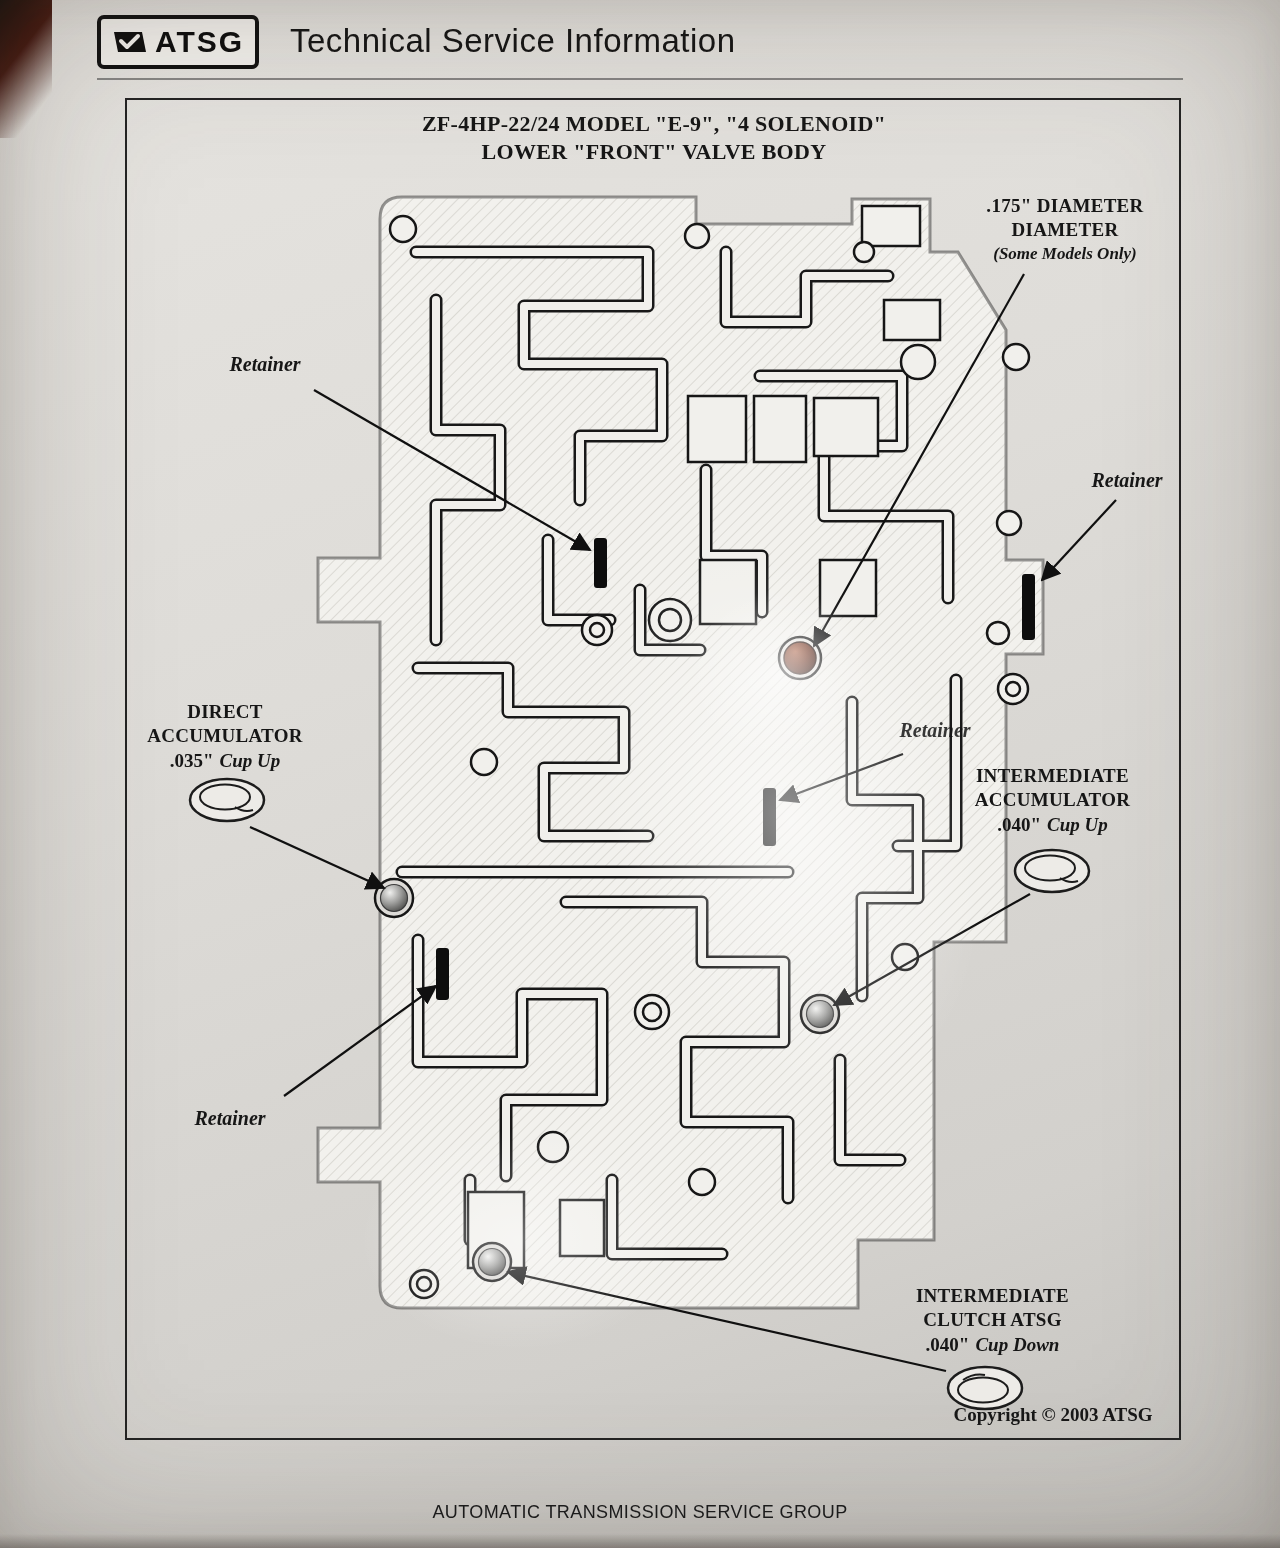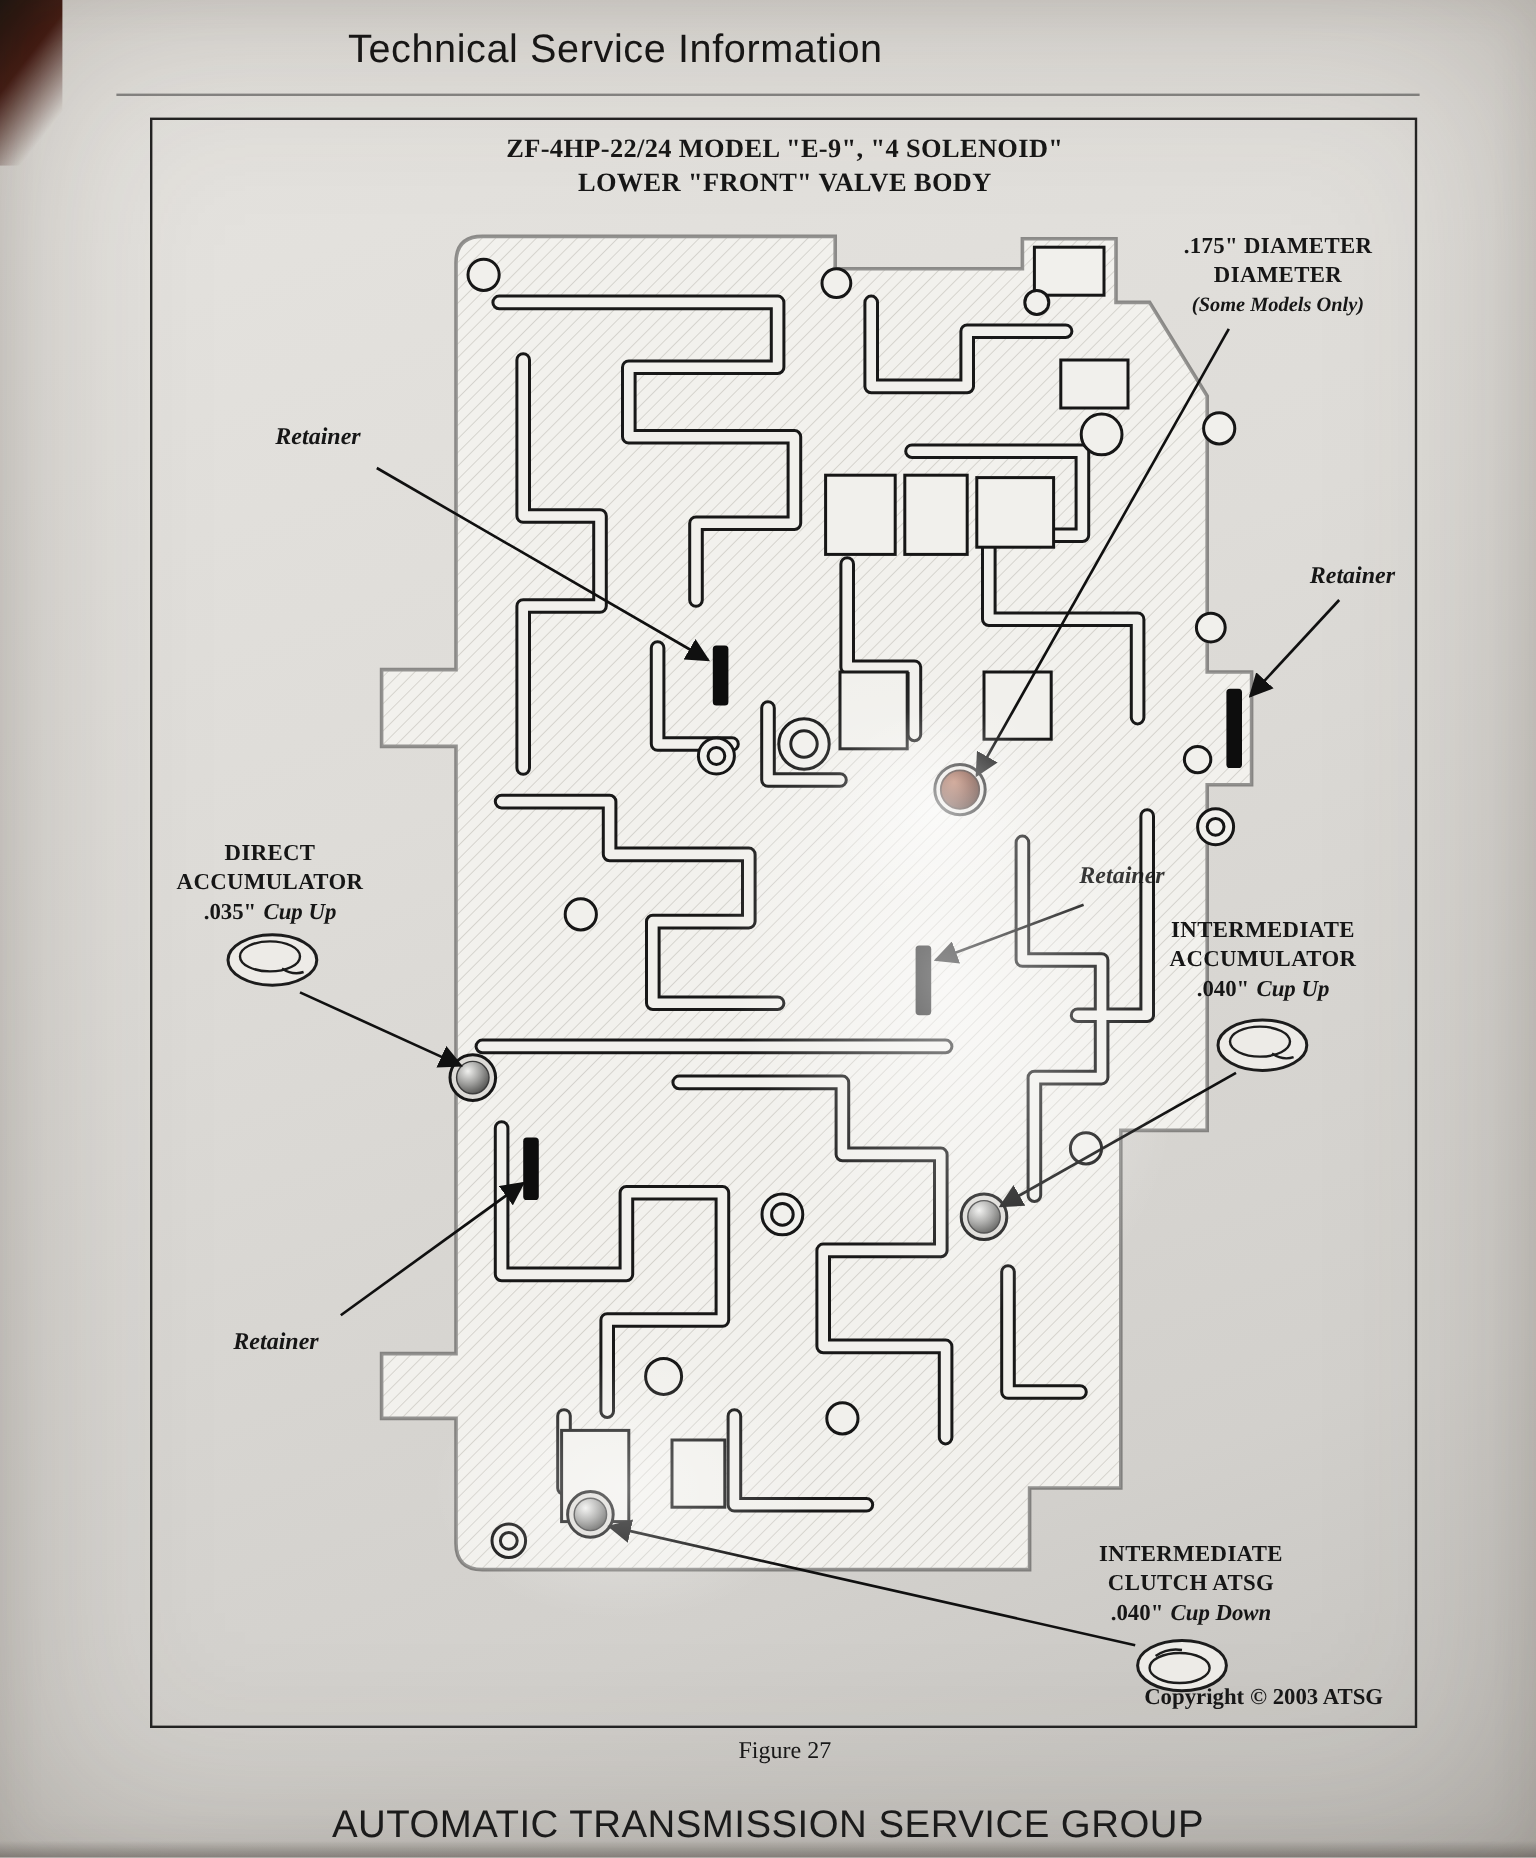--- a/index.html
+++ b/index.html
@@ -32,41 +32,48 @@
   .caps{font-size:19px;letter-spacing:.3px;}
   .retainer{font-style:italic;font-size:20px;}
   .models-only{font-style:italic;font-size:17px;}
   .sizeline{font-size:19px;}
   .cup{font-style:italic;margin-left:6px;}
   .copyright{position:absolute;left:928px;top:1404px;width:250px;text-align:center;font-weight:700;font-size:19px;z-index:6;}
   .fig-caption{position:absolute;left:125px;top:1448px;width:1058px;text-align:center;font-size:20px;z-index:6;}
 
   
   .footer-org{position:absolute;left:0;top:1502px;width:1280px;text-align:center;
-    font-family:"Liberation Sans",sans-serif;font-size:32px;font-weight:500;letter-spacing:.4px;color:#1b1b1b;z-index:6;}
+    font-family:"Liberation Sans",sans-serif;font-size:18px;font-weight:500;letter-spacing:.4px;color:#1b1b1b;z-index:6;}
   .page-num-box{position:absolute;left:1046px;top:1450px;width:138px;border:3px solid #141414;background:#e9e7e3;box-sizing:border-box;z-index:7;}
   .doc-number{display:block;text-align:center;font-size:30px;padding:1px 0 2px;border-bottom:2px solid #141414;}
   .page-info{display:block;text-align:center;font-size:16.5px;padding:3px 0 4px;}
 
   
   .diagram-svg{position:absolute;left:0;top:0;z-index:2;pointer-events:none;}
   .glare{position:absolute;pointer-events:none;z-index:4;
     background:radial-gradient(closest-side,rgba(255,255,255,.55),rgba(255,255,255,0));}
   .g1{left:610px;top:540px;width:360px;height:560px;transform:rotate(-18deg);}
   .g2{left:360px;top:1130px;width:320px;height:220px;opacity:.7;}
   .g3{left:690px;top:590px;width:180px;height:170px;}
 </style>
 </head>
 <body>
 
 <div class="page">
 
   <div class="edge-tl"></div>
   <div class="edge-bottom"></div>
 
+  <div class="logo-box">
+    <svg width="34" height="28" viewBox="0 0 34 28">
+      <polygon points="2,4 30,4 34,24 6,24" fill="#0d0d0d"></polygon>
+      <polyline points="9,13 15,19 26,8" fill="none" stroke="#f3f1ed" stroke-width="4" stroke-linecap="round" stroke-linejoin="round"></polyline>
+    </svg>
+    <span class="logo-text">ATSG</span>
+  </div>
   <div class="page-title">Technical Service Information</div>
   <div class="rule"></div>
 
   <div class="figure-frame"></div>
   <div class="fig-title" style="top:111px">ZF-4HP-22/24  MODEL "E-9", "4 SOLENOID"</div>
   <div class="fig-title" style="top:139px">LOWER "FRONT" VALVE BODY</div>
 
   <svg class="diagram-svg" width="1280" height="1548" viewBox="0 0 1280 1548">
     <defs>
       <pattern id="hatch" width="8" height="8" patternUnits="userSpaceOnUse" patternTransform="rotate(45)">
@@ -259,17 +266,16 @@
     <div class="sizeline"><span>.040"</span><span class="cup">Cup Up</span></div>
   </div>
 
   <div class="label" style="left:885px;top:1284px;width:215px">
     <div class="caps">INTERMEDIATE</div>
     <div class="caps">CLUTCH ATSG</div>
     <div class="sizeline"><span>.040"</span><span class="cup">Cup Down</span></div>
   </div>
 
   <div class="copyright">Copyright © 2003 ATSG</div>
-  <div class="fig-caption">Figure 27</div>
 
   <div class="footer-org">AUTOMATIC TRANSMISSION SERVICE GROUP</div>
 
 </div>
 
 </body></html>

